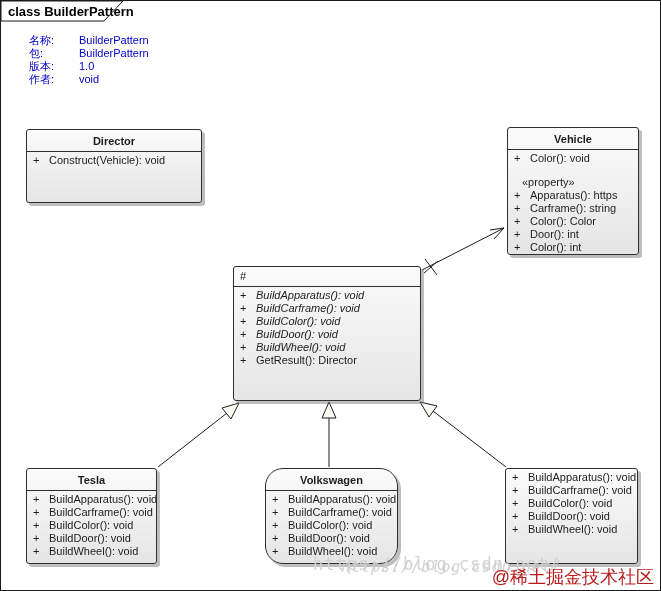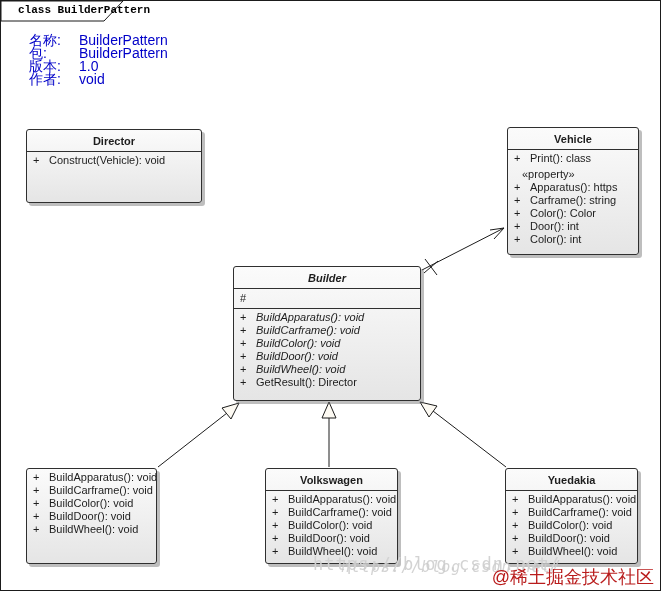--- a/index.html
+++ b/index.html
@@ -6,47 +6,46 @@
   body { background:#ffffff; font-family:"Liberation Sans","DejaVu Sans",sans-serif; }
   #diagram {
     position:relative; width:661px; height:591px; background:#ffffff;
     border:1px solid #1b1b1b; overflow:hidden;
   }
   
   .frame-tab {
     position:absolute; left:0; top:0; width:124px; height:20px;
   }
   .frame-tab-label {
-    position:absolute; left:17px; top:3px; font-size:11px; font-weight:bold; color:#000;
+    position:absolute; left:7px; top:3px; font-size:13px; font-weight:bold; color:#000;
     white-space:nowrap;
-    font-family:Liberation Mono, monospace;
-  }
-  
-  .meta { position:absolute; left:28px; top:33px; font-size:14px; line-height:13px; }
+  }
+  
+  .meta { position:absolute; left:28px; top:33px; font-size:11px; line-height:13px; }
   .meta-row { display:flex; }
   .meta-label { width:50px; }
   .meta-value { white-space:nowrap; }
   
   .uml-class {
     position:absolute; border:1px solid #2f2f2f; border-radius:3px;
     background:linear-gradient(180deg,#fbfbfb 0%,#efefef 55%,#e5e5e5 100%);
     box-shadow:3px 3px 0 rgba(110,110,110,0.45);
     font-size:11px; color:#1d1d1d; overflow:hidden;
   }
   .uml-title {
     text-align:center; font-weight:bold; padding:5px 4px 4px;
     border-bottom:1px solid #2f2f2f; white-space:nowrap;
   }
   .uml-title.italic { font-style:italic; }
   .attrs { border-bottom:1px solid #2f2f2f; padding:3px 0; }
   .members { padding:2px 0 1px; }
   .row { display:flex; padding:0 6px; line-height:13px; white-space:nowrap; }
   .row .vis { width:16px; flex:none; }
   .row.italic .sig { font-style:italic; }
-  .stereo-row { padding:0 2px 0 14px; line-height:13px; margin-top:3px; }
+  .stereo-row { padding:0 2px 0 14px; line-height:13px; margin-top:11px; }
   
   #overlay { position:absolute; left:0; top:0; pointer-events:none; }
   
   .wm-url {
     position:absolute; left:312px; top:553px; font-family:"DejaVu Sans Mono",monospace;
     font-size:17px; color:#d3d3d3; letter-spacing:1px; white-space:nowrap;
   }
   .wm-url2 {
     position:absolute; left:340px; top:557px; font-family:"DejaVu Sans Mono",monospace;
     font-style:italic; font-size:15px; color:#cccccc; letter-spacing:1px; white-space:nowrap;
@@ -121,21 +120,21 @@
         <span class="sig">Construct(Vehicle): void</span>
       </div>
     </div>
   </div>
 
   <div class="uml-class" style="left:506px; top:126px; width:132px; height:128px;">
     <div class="uml-title">Vehicle</div>
     <div class="members">
       <div class="row">
         <span class="vis">+</span>
-        <span class="sig">Print(): class</span>
+        <span class="sig">Color(): void</span>
       </div>
       <div class="stereo-row">«property»</div>
       <div class="row">
         <span class="vis">+</span>
         <span class="sig">Apparatus(): https</span>
       </div>
       <div class="row">
         <span class="vis">+</span>
         <span class="sig">Carframe(): string</span>
       </div>
@@ -148,21 +147,20 @@
         <span class="sig">Door(): int</span>
       </div>
       <div class="row">
         <span class="vis">+</span>
         <span class="sig">Color(): int</span>
       </div>
     </div>
   </div>
 
   <div class="uml-class" style="left:232px; top:265px; width:188px; height:135px;">
-    <div class="uml-title italic">Builder</div>
     <div class="attrs">
       <div class="row">
         <span class="vis">#</span>
       </div>
     </div>
     <div class="members">
       <div class="row italic">
         <span class="vis">+</span>
         <span class="sig">BuildApparatus(): void</span>
       </div>
@@ -183,45 +181,46 @@
         <span class="sig">BuildWheel(): void</span>
       </div>
       <div class="row">
         <span class="vis">+</span>
         <span class="sig">GetResult(): Director</span>
       </div>
     </div>
   </div>
 
   <div class="uml-class" style="left:25px; top:467px; width:131px; height:96px;">
-    <div class="members">
-      <div class="row">
-        <span class="vis">+</span>
-        <span class="sig">BuildApparatus(): void</span>
-      </div>
-      <div class="row">
-        <span class="vis">+</span>
-        <span class="sig">BuildCarframe(): void</span>
-      </div>
-      <div class="row">
-        <span class="vis">+</span>
-        <span class="sig">BuildColor(): void</span>
-      </div>
-      <div class="row">
-        <span class="vis">+</span>
-        <span class="sig">BuildDoor(): void</span>
-      </div>
-      <div class="row">
-        <span class="vis">+</span>
-        <span class="sig">BuildWheel(): void</span>
-      </div>
-    </div>
-  </div>
-
-  <div class="uml-class" style="left:264px; top:467px; width:133px; height:96px;">
+    <div class="uml-title">Tesla</div>
+    <div class="members">
+      <div class="row">
+        <span class="vis">+</span>
+        <span class="sig">BuildApparatus(): void</span>
+      </div>
+      <div class="row">
+        <span class="vis">+</span>
+        <span class="sig">BuildCarframe(): void</span>
+      </div>
+      <div class="row">
+        <span class="vis">+</span>
+        <span class="sig">BuildColor(): void</span>
+      </div>
+      <div class="row">
+        <span class="vis">+</span>
+        <span class="sig">BuildDoor(): void</span>
+      </div>
+      <div class="row">
+        <span class="vis">+</span>
+        <span class="sig">BuildWheel(): void</span>
+      </div>
+    </div>
+  </div>
+
+  <div class="uml-class" style="left:264px; top:467px; width:133px; height:96px;border-radius:18px;">
     <div class="uml-title">Volkswagen</div>
     <div class="members">
       <div class="row">
         <span class="vis">+</span>
         <span class="sig">BuildApparatus(): void</span>
       </div>
       <div class="row">
         <span class="vis">+</span>
         <span class="sig">BuildCarframe(): void</span>
       </div>
@@ -234,21 +233,20 @@
         <span class="sig">BuildDoor(): void</span>
       </div>
       <div class="row">
         <span class="vis">+</span>
         <span class="sig">BuildWheel(): void</span>
       </div>
     </div>
   </div>
 
   <div class="uml-class" style="left:504px; top:467px; width:133px; height:96px;">
-    <div class="uml-title">Yuedakia</div>
     <div class="members">
       <div class="row">
         <span class="vis">+</span>
         <span class="sig">BuildApparatus(): void</span>
       </div>
       <div class="row">
         <span class="vis">+</span>
         <span class="sig">BuildCarframe(): void</span>
       </div>
       <div class="row">

